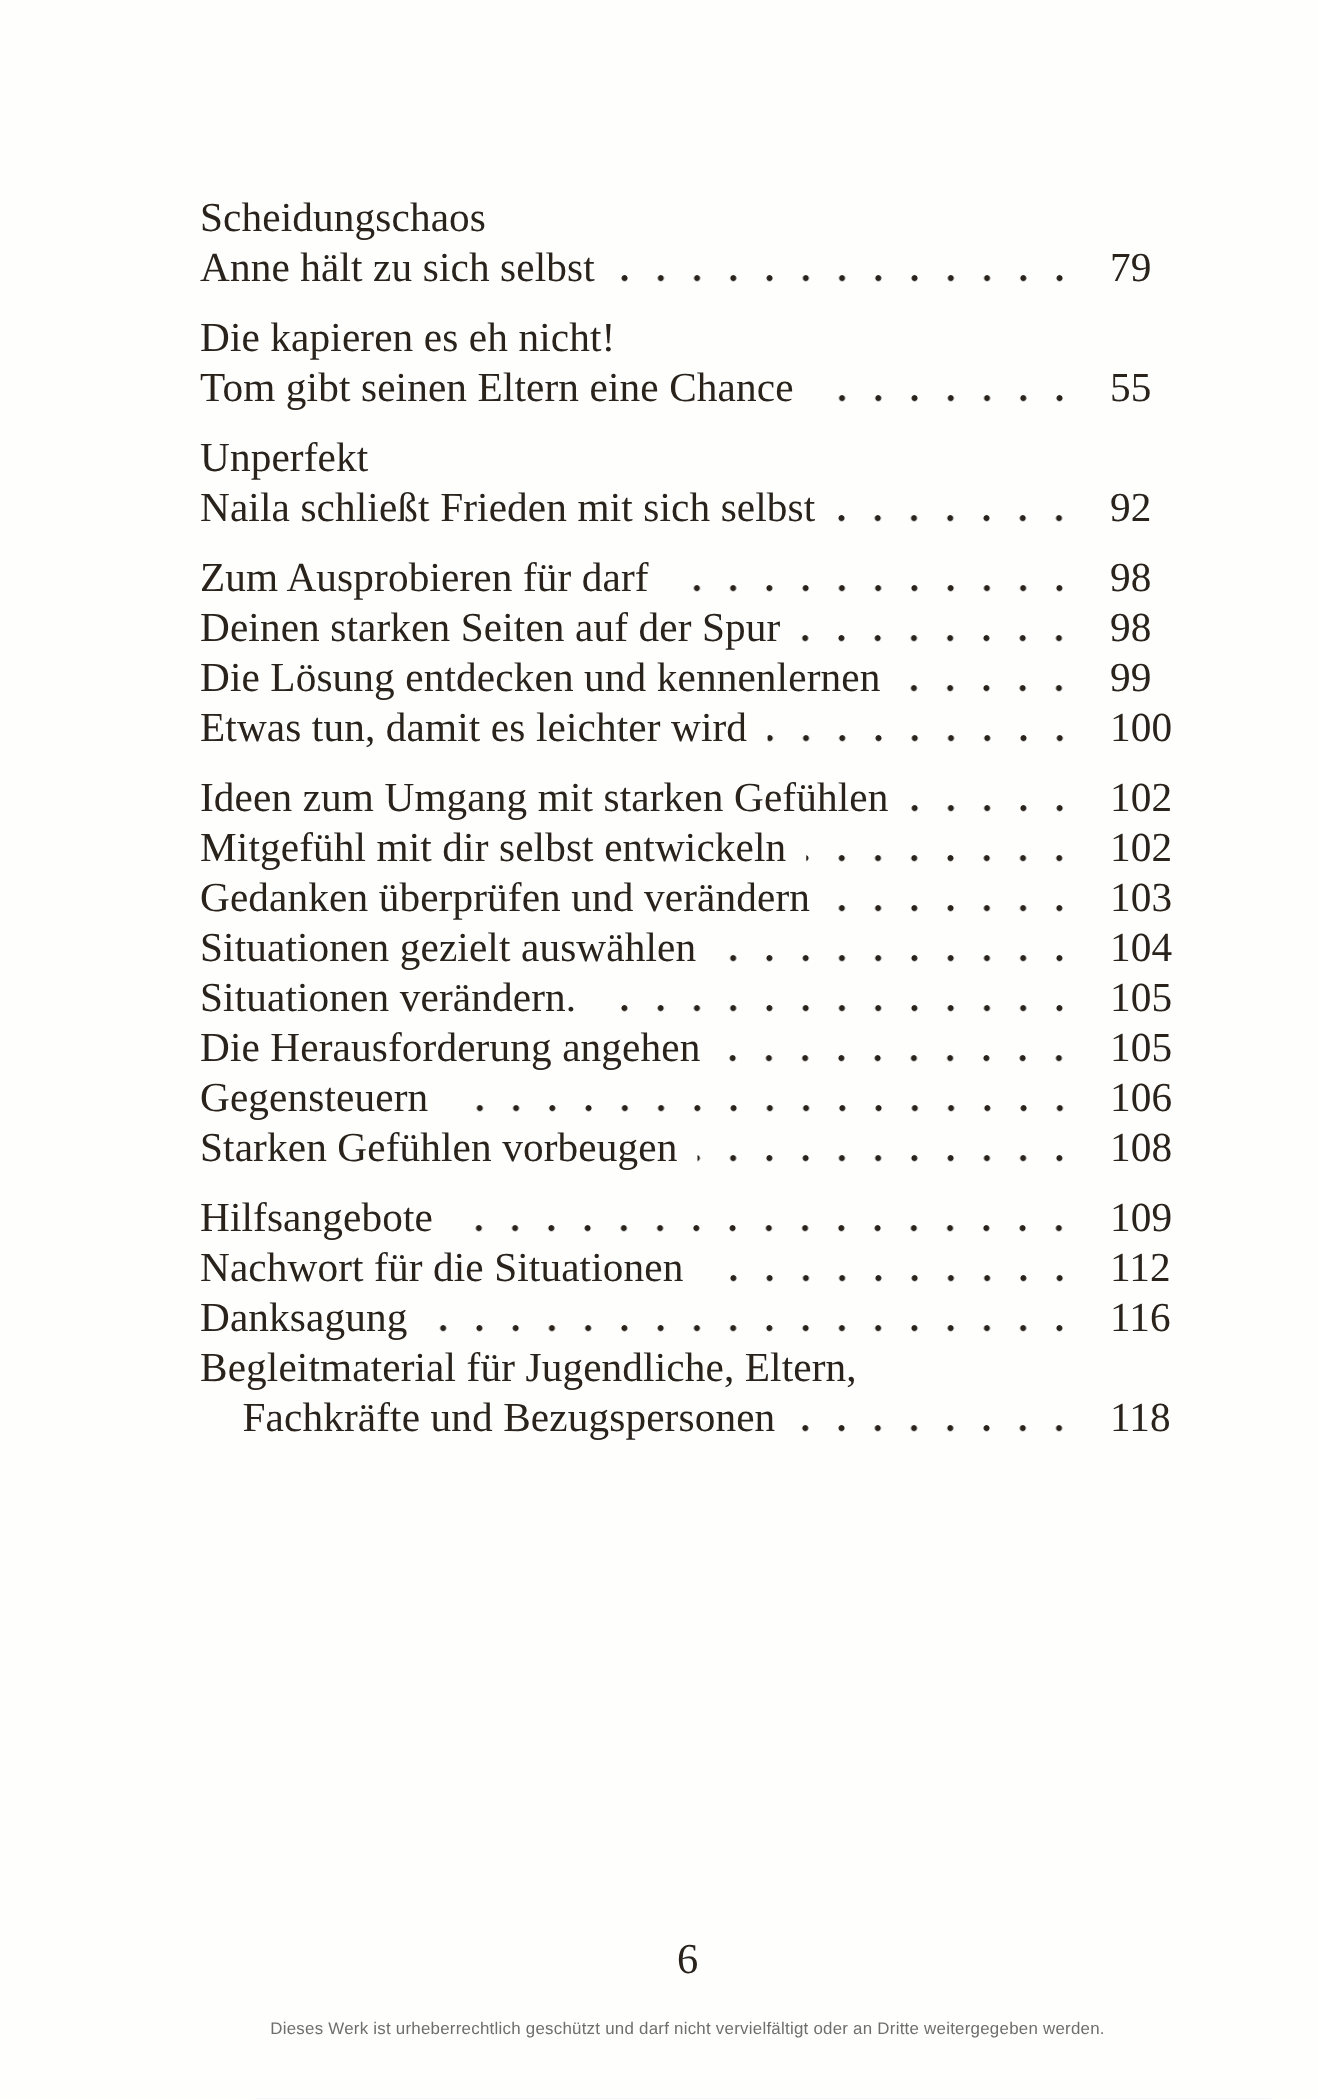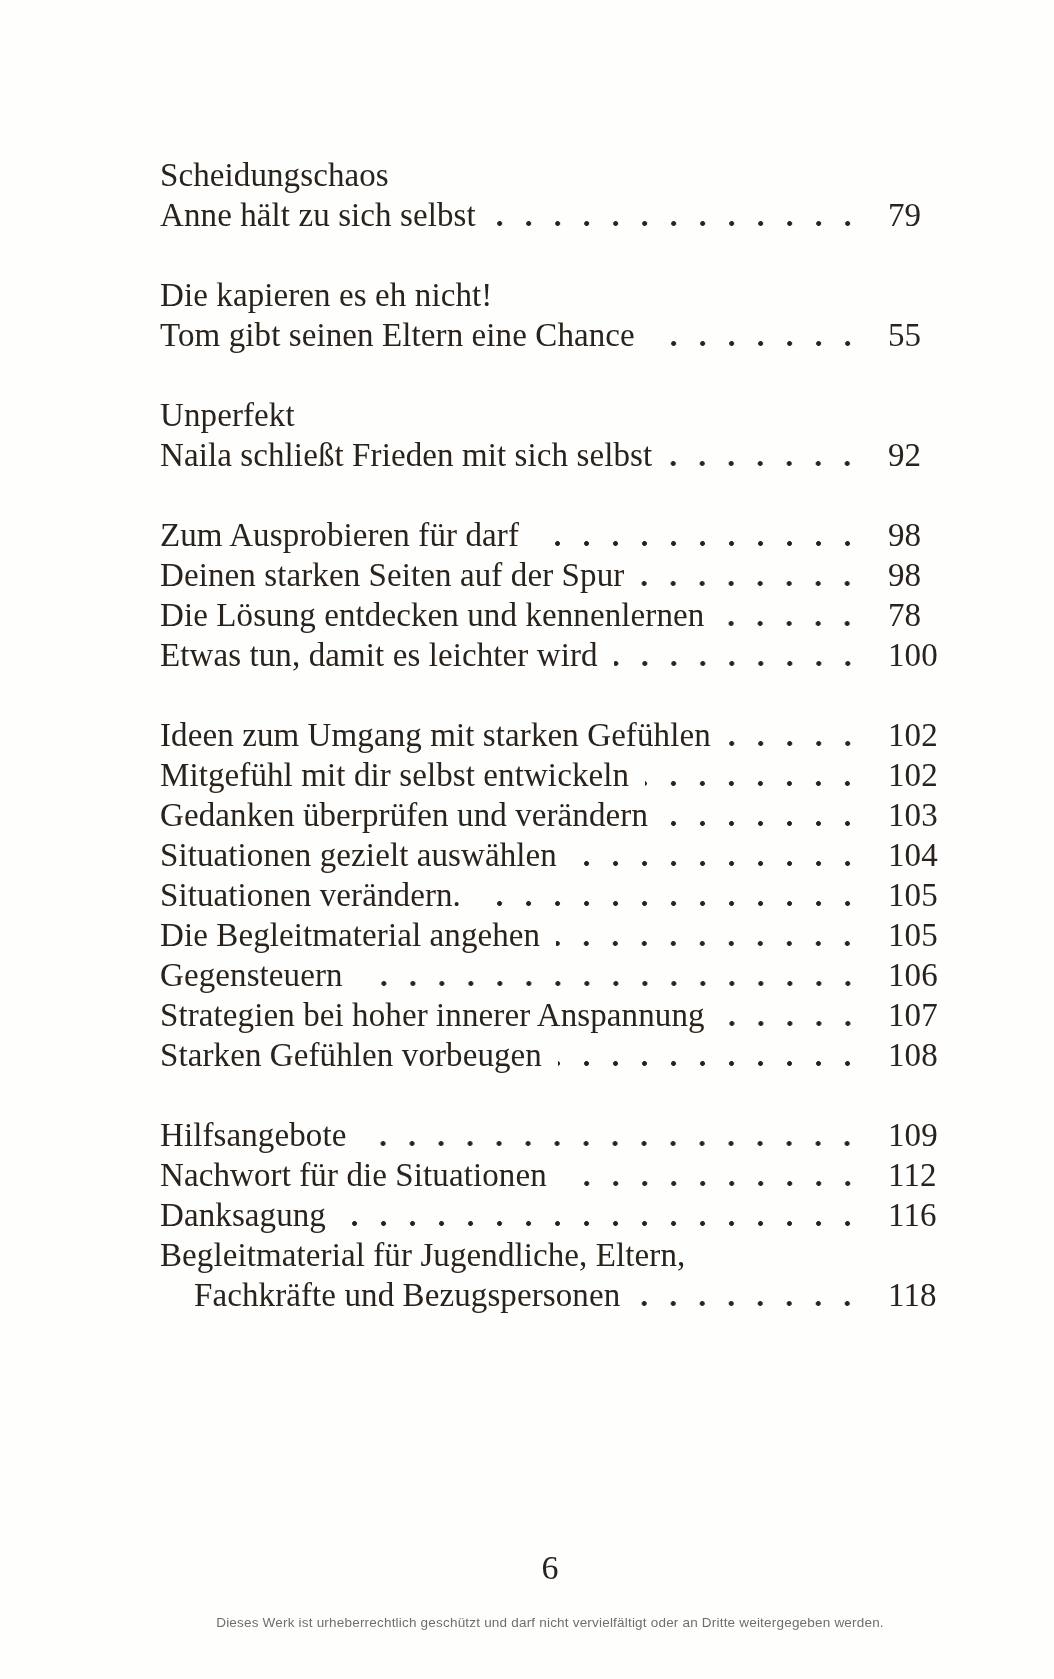--- a/index.html
+++ b/index.html
@@ -20,21 +20,21 @@
     overflow:hidden;
     padding-left:46px;
   }
   .toc{
     position:absolute;
     left:160px;
     right:144px;
     top:155px;
   }
   .toc-group{margin:0;}
-  .toc-group + .toc-group{margin-top:40px;}
+  .toc-group + .toc-group{margin-top:16px;}
   .toc-row{
     display:flex;
     align-items:baseline;
     height:40px;
     line-height:40px;
     font-size:33px;
     letter-spacing:0.1px;
   }
   .toc-row .title{
     white-space:nowrap;
@@ -122,21 +122,21 @@
           <span class="pagenum">98</span>
         </div>
         <div class="toc-row">
           <span class="title">Deinen starken Seiten auf der Spur</span>
           <span class="leader"></span>
           <span class="pagenum">98</span>
         </div>
         <div class="toc-row">
           <span class="title">Die Lösung entdecken und kennenlernen</span>
           <span class="leader"></span>
-          <span class="pagenum">78</span>
+          <span class="pagenum">99</span>
         </div>
         <div class="toc-row">
           <span class="title">Etwas tun, damit es leichter wird</span>
           <span class="leader"></span>
           <span class="pagenum">100</span>
         </div>
       </div>
       <div class="toc-group">
         <div class="toc-row">
           <span class="title">Ideen zum Umgang mit starken Gefühlen</span>
@@ -157,33 +157,28 @@
           <span class="title">Situationen gezielt auswählen</span>
           <span class="leader"></span>
           <span class="pagenum">104</span>
         </div>
         <div class="toc-row">
           <span class="title">Situationen verändern.</span>
           <span class="leader"></span>
           <span class="pagenum">105</span>
         </div>
         <div class="toc-row">
-          <span class="title">Die Begleitmaterial angehen</span>
+          <span class="title">Die Herausforderung angehen</span>
           <span class="leader"></span>
           <span class="pagenum">105</span>
         </div>
         <div class="toc-row">
           <span class="title">Gegensteuern</span>
           <span class="leader"></span>
           <span class="pagenum">106</span>
-        </div>
-        <div class="toc-row">
-          <span class="title">Strategien bei hoher innerer Anspannung</span>
-          <span class="leader"></span>
-          <span class="pagenum">107</span>
         </div>
         <div class="toc-row">
           <span class="title">Starken Gefühlen vorbeugen</span>
           <span class="leader"></span>
           <span class="pagenum">108</span>
         </div>
       </div>
       <div class="toc-group">
         <div class="toc-row">
           <span class="title">Hilfsangebote</span>

